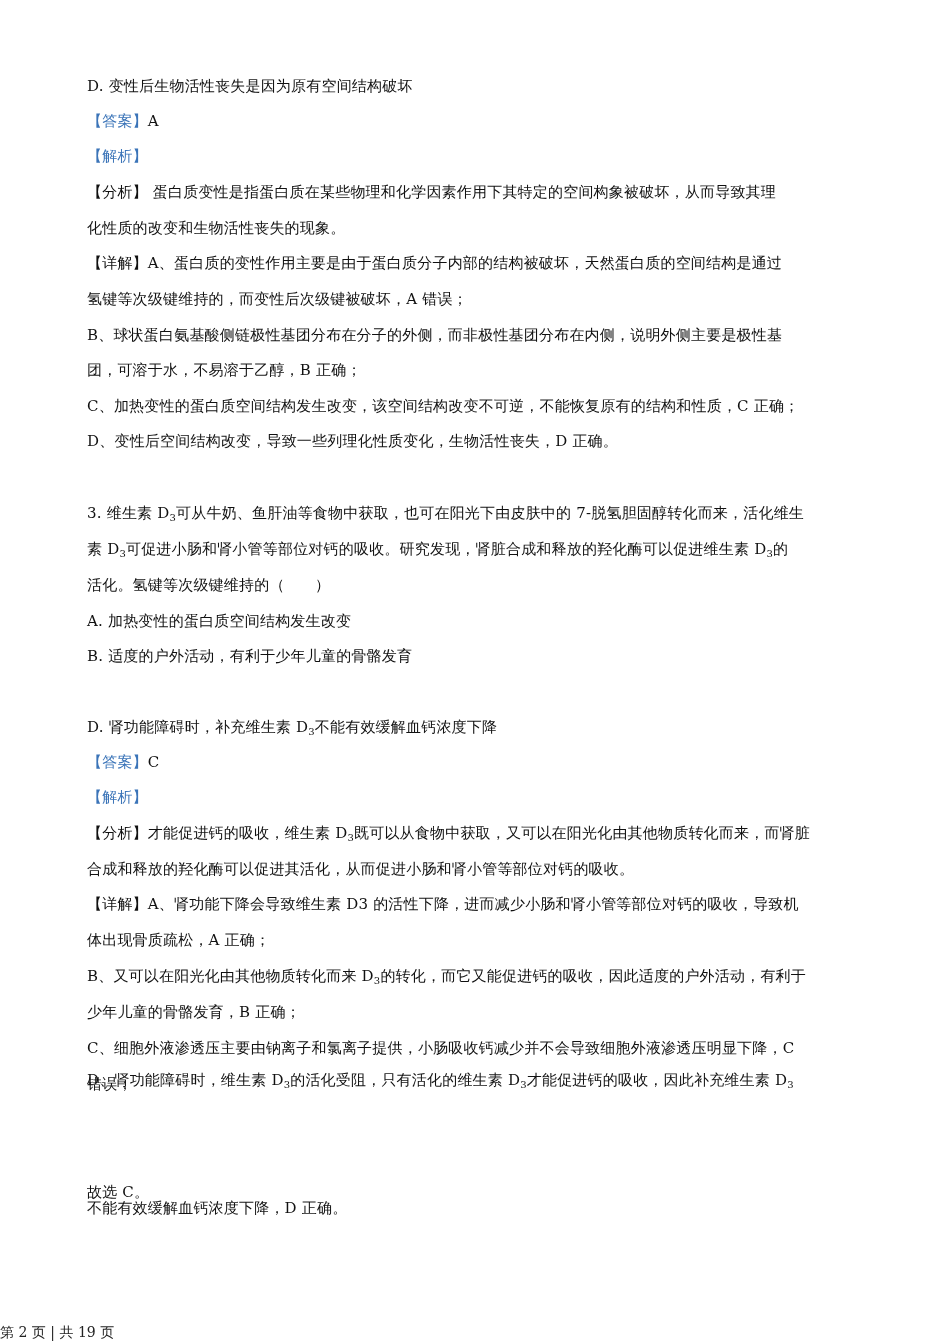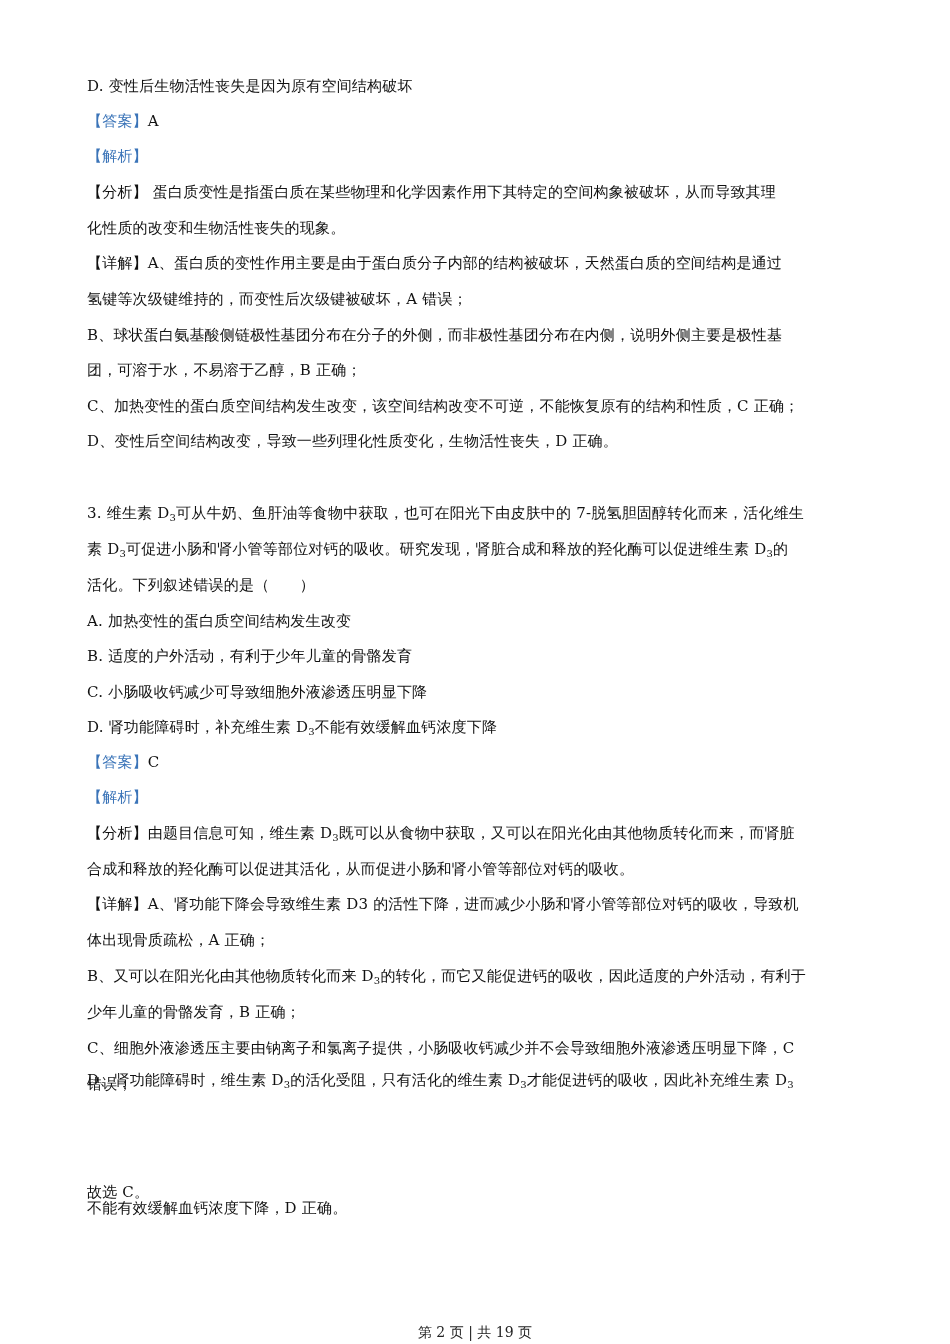--- a/index.html
+++ b/index.html
@@ -36,21 +36,20 @@
     sub {
       font-size: 10px;
       vertical-align: -3px;
       line-height: 0;
     }
     .footer {
       position: absolute;
       top: 1323px;
       left: 0;
       width: 950px;
-      text-align: center;
       font-size: 14px;
       line-height: 18px;
       color: #222;
     }
   </style>
 </head>
 <body>
 
 <div class="page">
 
@@ -92,45 +91,42 @@
     <span>D、变性后空间结构改变，导致一些列理化性质变化，生物活性丧失，D 正确。</span>
   </div>
 
   <div class="line" style="top:503px">
     <span>3. 维生素 D</span><sub>3</sub><span>可从牛奶、鱼肝油等食物中获取，也可在阳光下由皮肤中的 7-脱氢胆固醇转化而来，活化维生</span>
   </div>
   <div class="line" style="top:539px">
     <span>素 D</span><sub>3</sub><span>可促进小肠和肾小管等部位对钙的吸收。研究发现，肾脏合成和释放的羟化酶可以促进维生素 D</span><sub>3</sub><span>的</span>
   </div>
   <div class="line" style="top:575px">
-    <span>活化。下列叙述错误的是（　　）</span>
+    <span>活化。氢键等次级键维持的（　　）</span>
   </div>
 
   <div class="line" style="top:611px">
     <span>A. 加热变性的蛋白质空间结构发生改变</span>
   </div>
   <div class="line" style="top:646px">
     <span>B. 适度的户外活动，有利于少年儿童的骨骼发育</span>
-  </div>
-  <div class="line" style="top:682px">
-    <span>C. 小肠吸收钙减少可导致细胞外液渗透压明显下降</span>
   </div>
   <div class="line" style="top:717px">
     <span>D. 肾功能障碍时，补充维生素 D</span><sub>3</sub><span>不能有效缓解血钙浓度下降</span>
   </div>
 
   <div class="line" style="top:752px">
     <span class="blue">【答案】</span><span>C</span>
   </div>
   <div class="line" style="top:787px">
     <span class="blue">【解析】</span>
   </div>
 
   <div class="line" style="top:823px">
-    <span>【分析】</span><span>由题目信息可知，维生素 D</span><sub>3</sub><span>既可以从食物中获取，又可以在阳光化由其他物质转化而来，而肾脏</span>
+    <span>【分析】</span><span>才能促进钙的吸收，维生素 D</span><sub>3</sub><span>既可以从食物中获取，又可以在阳光化由其他物质转化而来，而肾脏</span>
   </div>
   <div class="line" style="top:859px">
     <span>合成和释放的羟化酶可以促进其活化，从而促进小肠和肾小管等部位对钙的吸收。</span>
   </div>
 
   <div class="line" style="top:894px">
     <span>【详解】</span><span>A、肾功能下降会导致维生素 D3 的活性下降，进而减少小肠和肾小管等部位对钙的吸收，导致机</span>
   </div>
   <div class="line" style="top:930px">
     <span>体出现骨质疏松，A 正确；</span>

